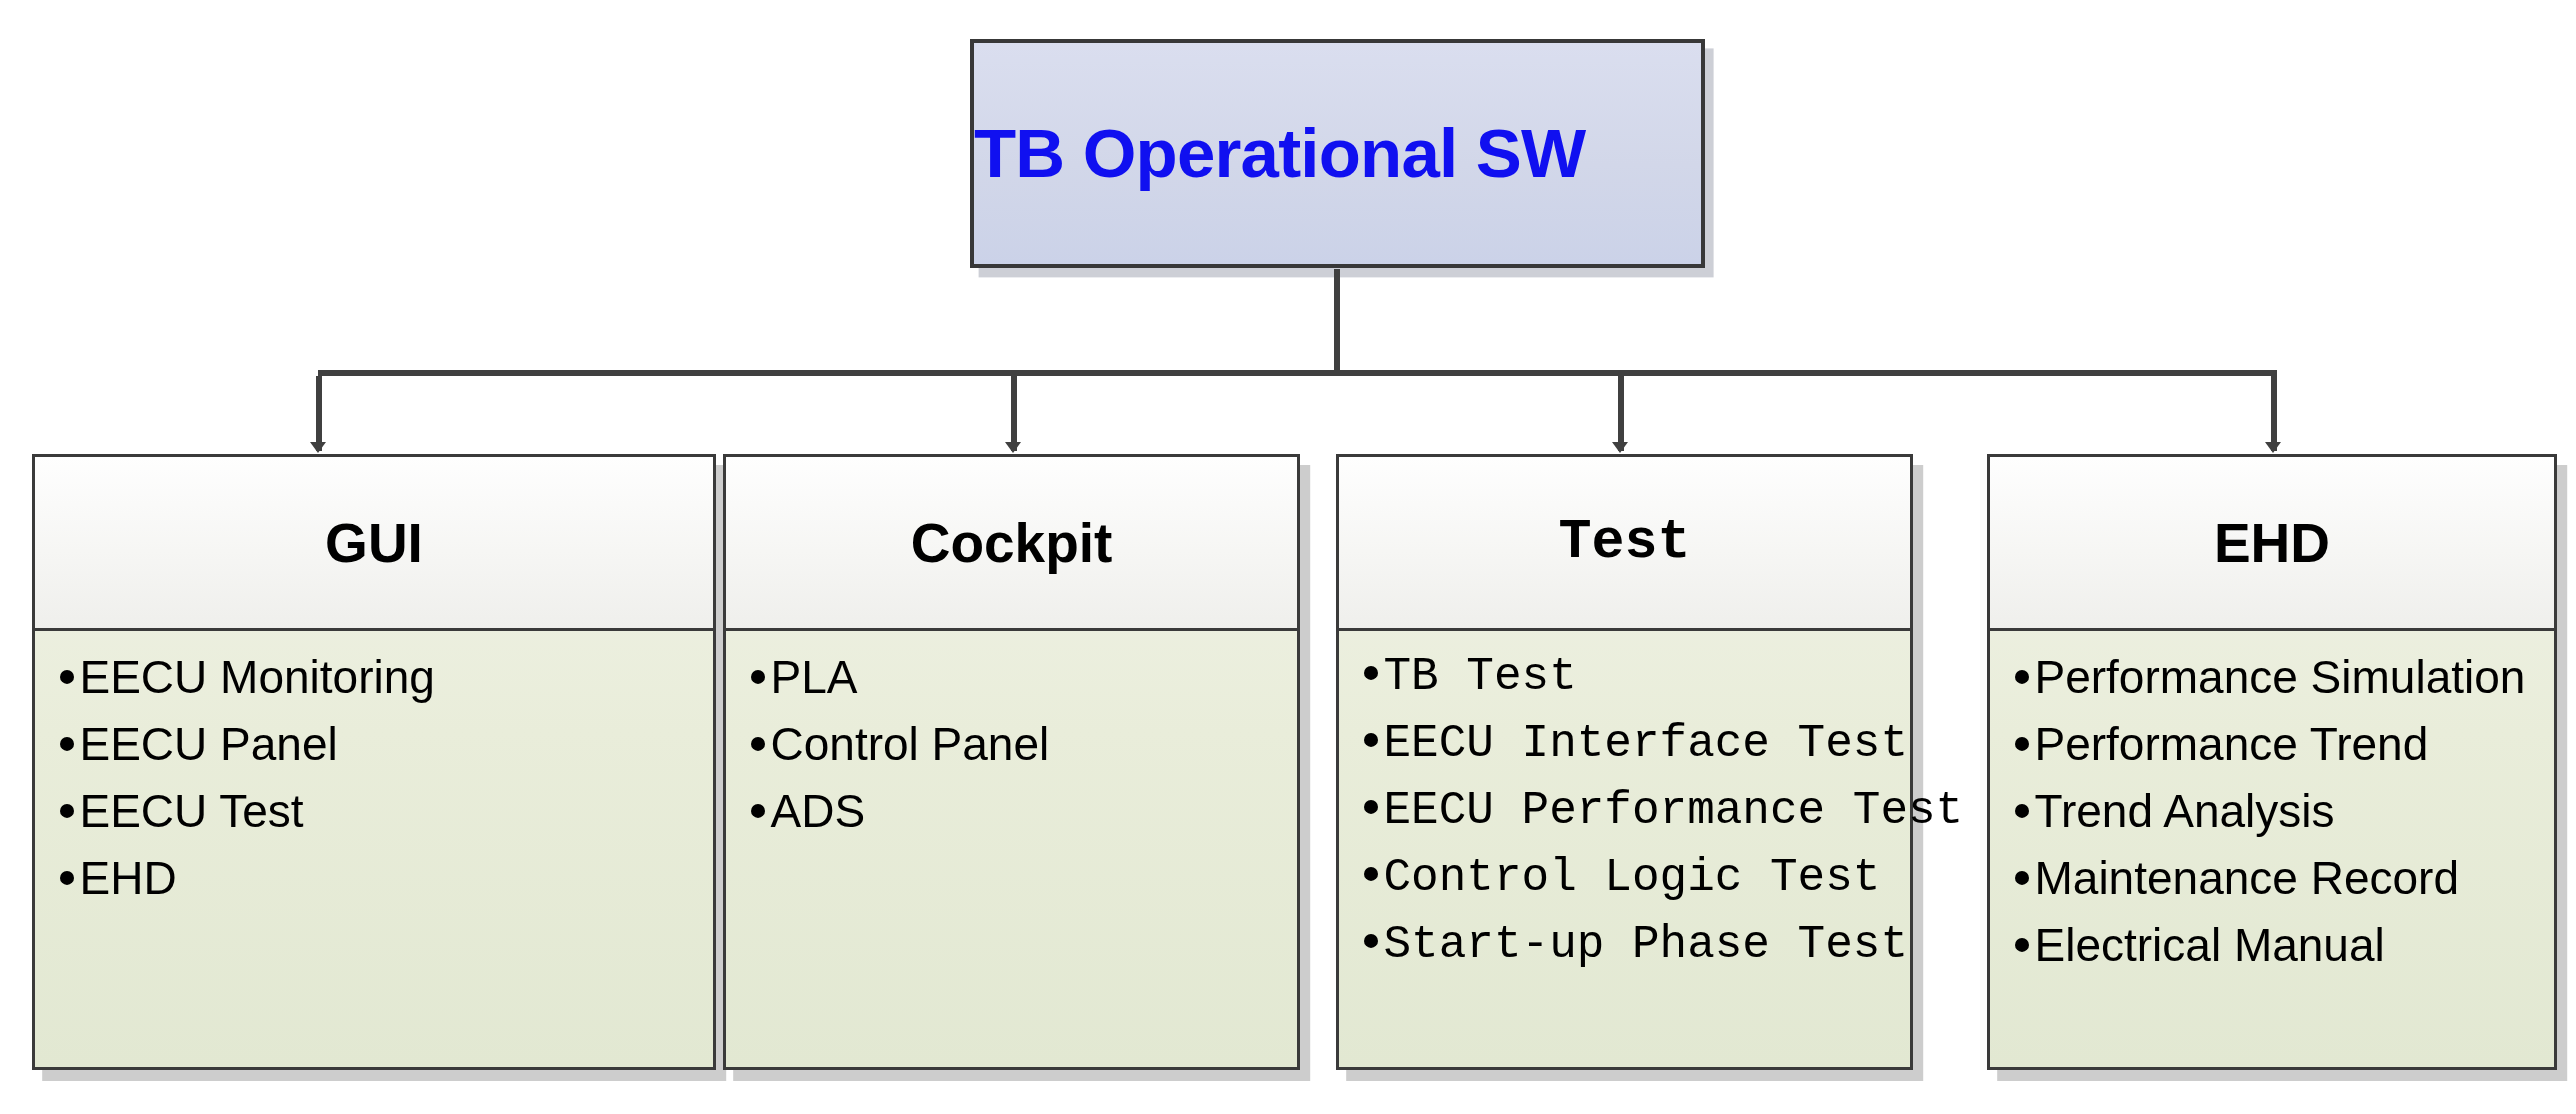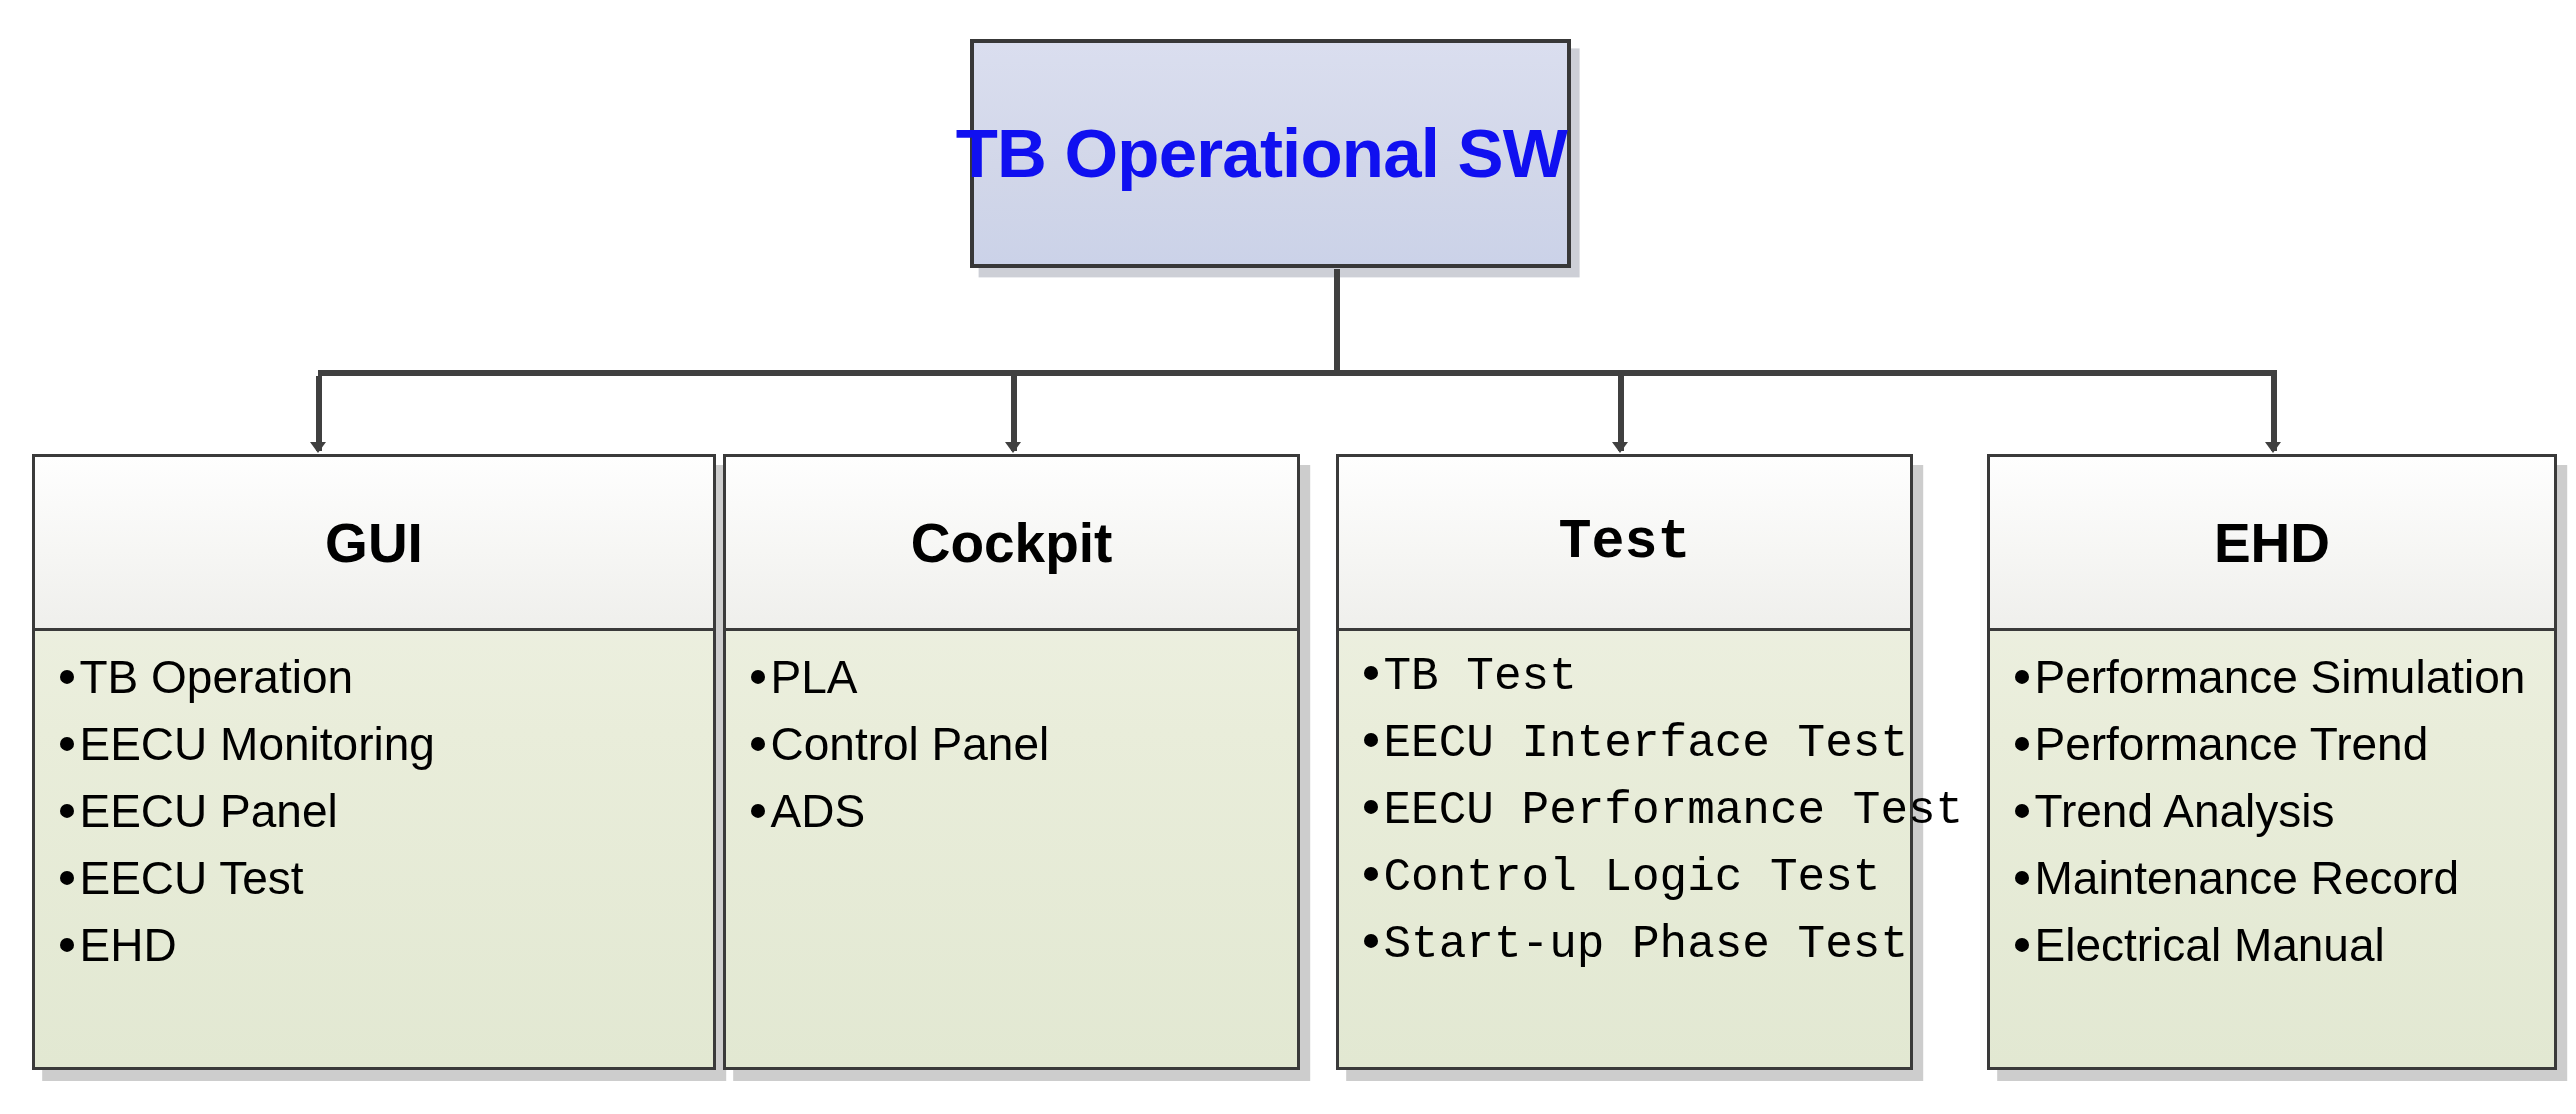--- a/index.html
+++ b/index.html
@@ -16,29 +16,29 @@
   }
   .canvas {
     position: absolute;
     inset: 0;
   }
   
   .root-box {
     position: absolute;
     left: 970px;
     top: 39px;
-    width: 601px;
+    width: 735px;
     height: 229px;
     box-sizing: border-box;
     border: 4.7px solid #383838;
     background: linear-gradient(180deg, #dadeef 0%, #d2d7e9 55%, #cbd2e8 100%);
     box-shadow: 8.6px 9.4px 0 #cdcfd6;
     display: flex;
     align-items: center;
-    justify-content: flex-end;
+    justify-content: flex-start;
   }
   .root-label {
     font-size: 69px;
     font-weight: bold;
     color: #1010f0;
     letter-spacing: -0.8px;
     white-space: nowrap;
   }
   
   .line {
@@ -135,21 +135,20 @@
   <div class="arrow arrow-0"></div>
   <div class="arrow arrow-1"></div>
   <div class="arrow arrow-2"></div>
   <div class="arrow arrow-3"></div>
 
   <div class="child-box box-0">
     <div class="child-header">
       <span class="child-title">GUI</span>
     </div>
     <ul class="child-items">
-      <li>TB Operation</li>
       <li>EECU Monitoring</li>
       <li>EECU Panel</li>
       <li>EECU Test</li>
       <li>EHD</li>
     </ul>
   </div>
 
   <div class="child-box box-1">
     <div class="child-header">
       <span class="child-title">Cockpit</span>

